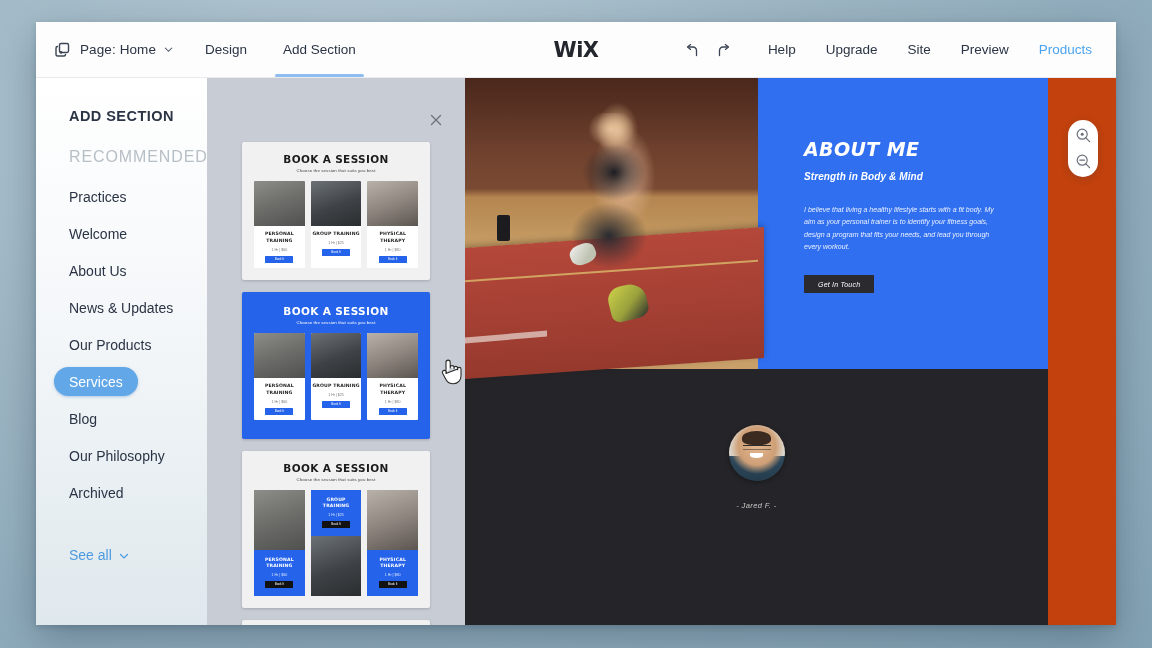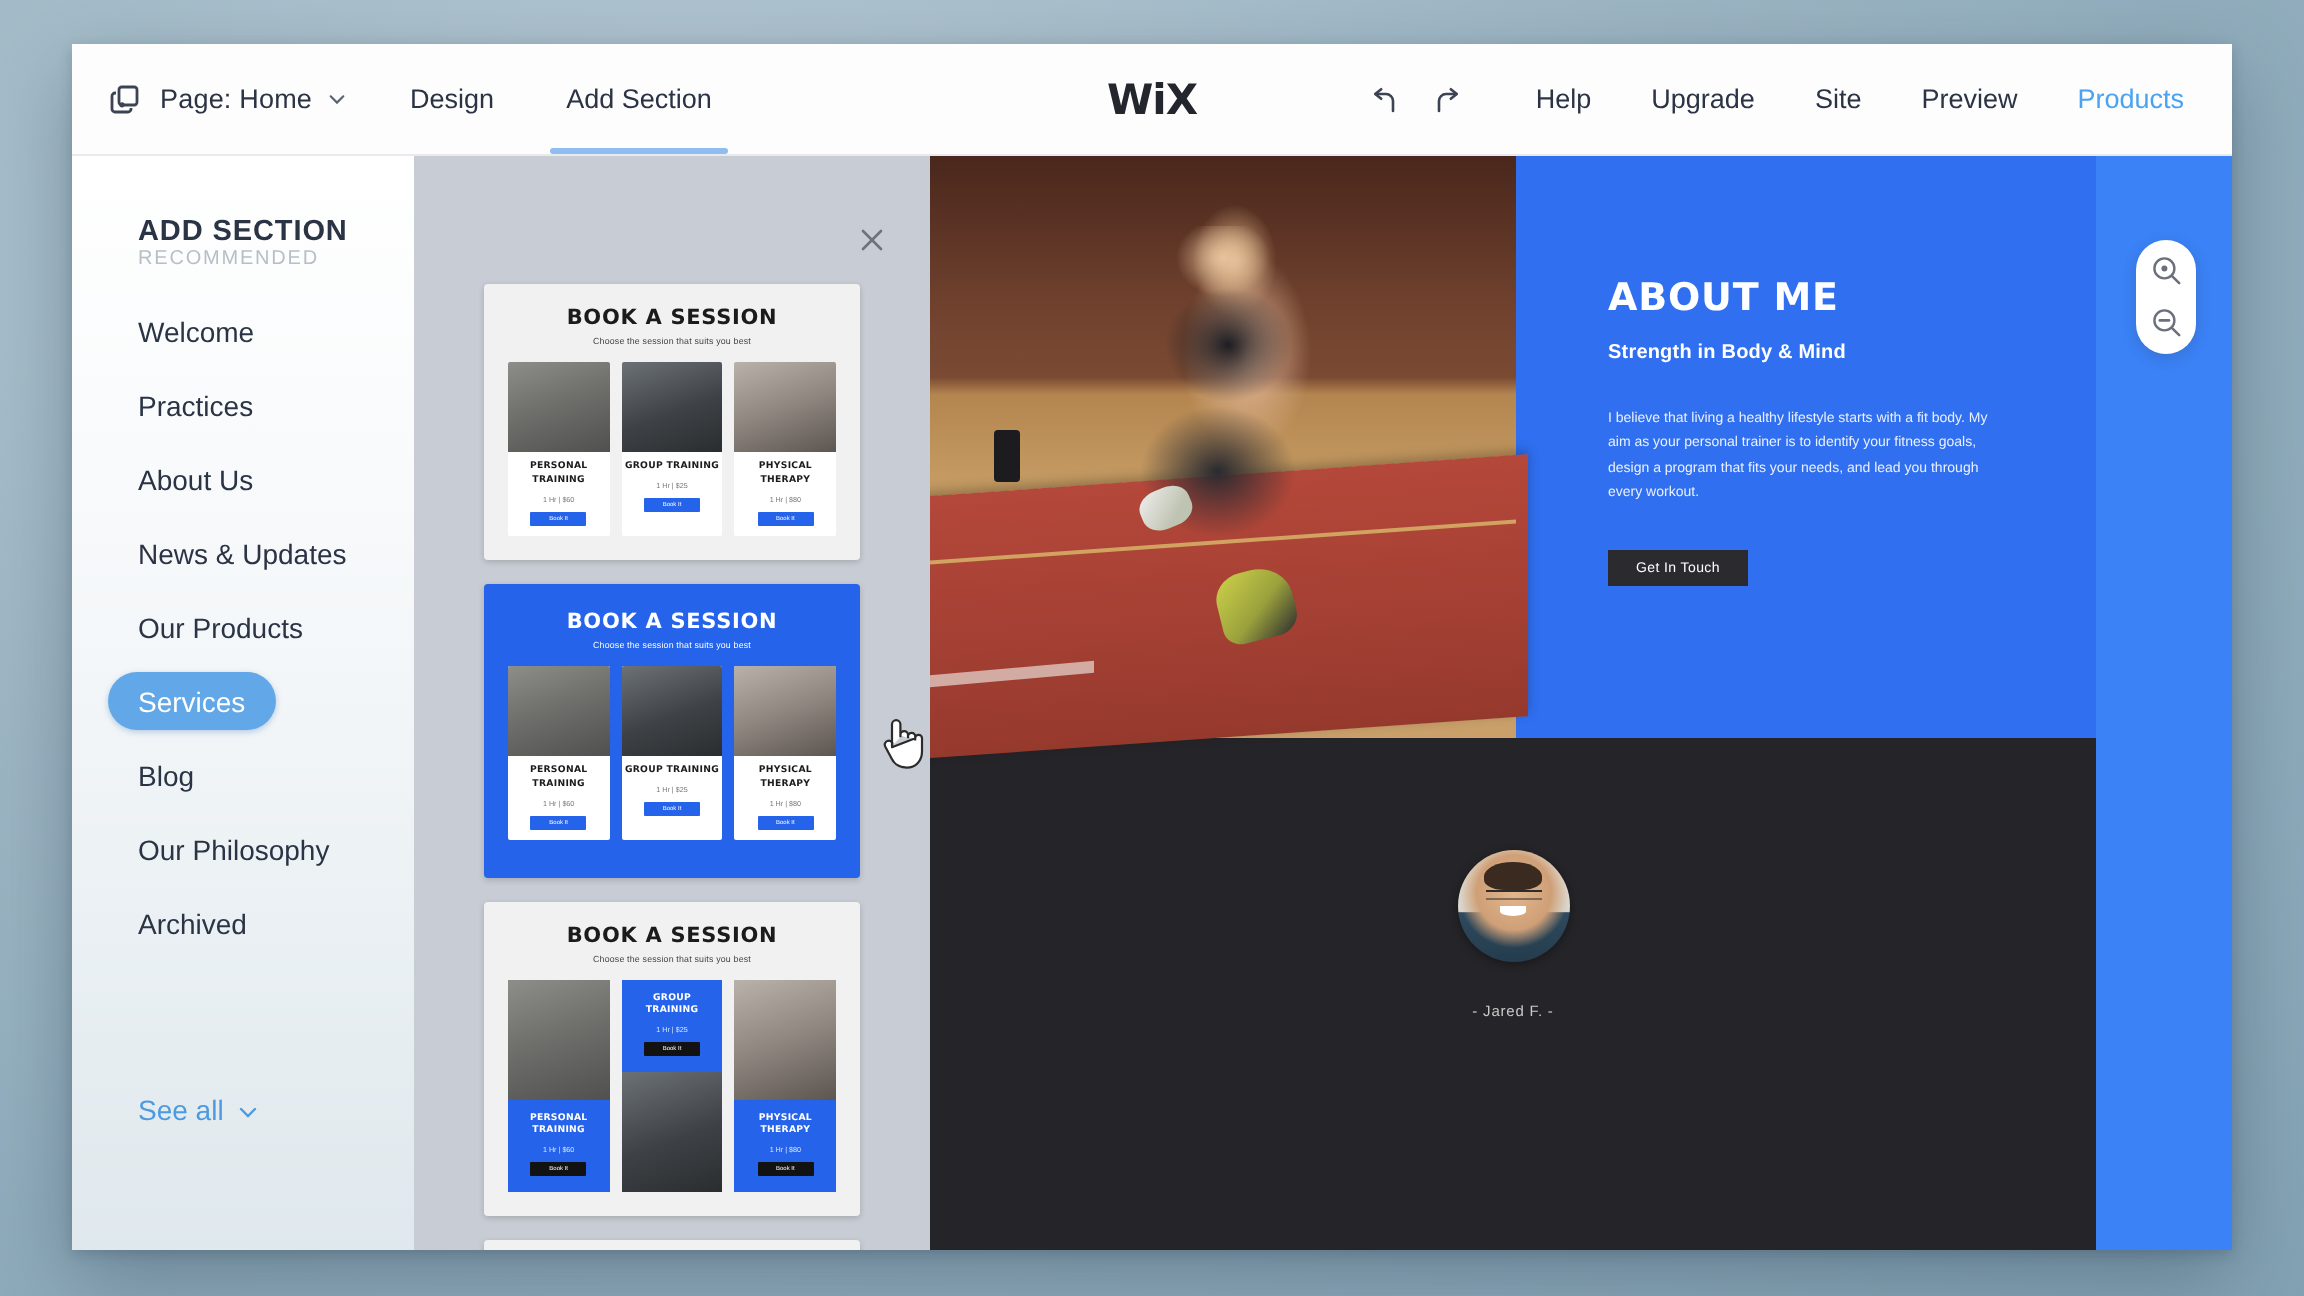--- a/index.html
+++ b/index.html
@@ -91,21 +91,22 @@
     padding: 30px 0 0 0;
     position: relative;
     z-index: 2;
   }
   #panel-title {
     font-size: 14.5px; font-weight: 700; color: #2b3445;
     letter-spacing: .45px;
     padding: 0 0 0 33px;
   }
   #recommended-label {
-    font-size: 10px; color: #b7bfc6; letter-spacing: .9px;
+    margin-top: 24px;
+    font-size: 16px; color: #b7bfc6; letter-spacing: .9px;
     padding: 0 0 0 33px;
   }
   .menu-list { margin-top: 12px; }
   .menu-item {
     height: 37px; display: flex; align-items: center;
     padding-left: 33px;
     font-size: 14px; color: #2b3445;
     cursor: default;
   }
   .menu-item .pill {
@@ -193,22 +194,23 @@
   .tt-block-blue .tt-name { color: #fff; margin-top: 0; }
   .tt-block-blue .tt-meta { color: #dbe7fb; }
   .tt-block-blue .tt-btn { background: #121212; }
 
   
   #hand-cursor { position: absolute; left: 231px; top: 279px; width: 26px; height: 30px; z-index: 20; pointer-events: none; }
 
   
   #canvas-wrap {
     flex: 1; position: relative;
-    background: #3b82f6;
+    background: #c2410c;
     overflow: hidden;
+    font-style: italic;
   }
   #site {
     position: absolute; left: 0; top: 0;
     width: 583px; height: 100%;
   }
   #hero { display: flex; height: 291px; }
   #hero-photo {
     width: 293px; flex: none;
     background-color: #6b4632;
     background-image:
@@ -410,24 +412,24 @@
   </div>
 
   <div id="work">
 
     <div id="section-menu">
       <div id="panel-title">ADD SECTION</div>
       <div id="recommended-label">RECOMMENDED</div>
 
       <div class="menu-list">
         <div class="menu-item">
+            <span class="pill">Practices</span>
+          </div>
+        <div class="menu-item">
             <span class="pill">Welcome</span>
-          </div>
-        <div class="menu-item">
-            <span class="pill">Practices</span>
           </div>
         <div class="menu-item">
             <span class="pill">About Us</span>
           </div>
         <div class="menu-item">
             <span class="pill">News &amp; Updates</span>
           </div>
         <div class="menu-item">
             <span class="pill">Our Products</span>
           </div>

